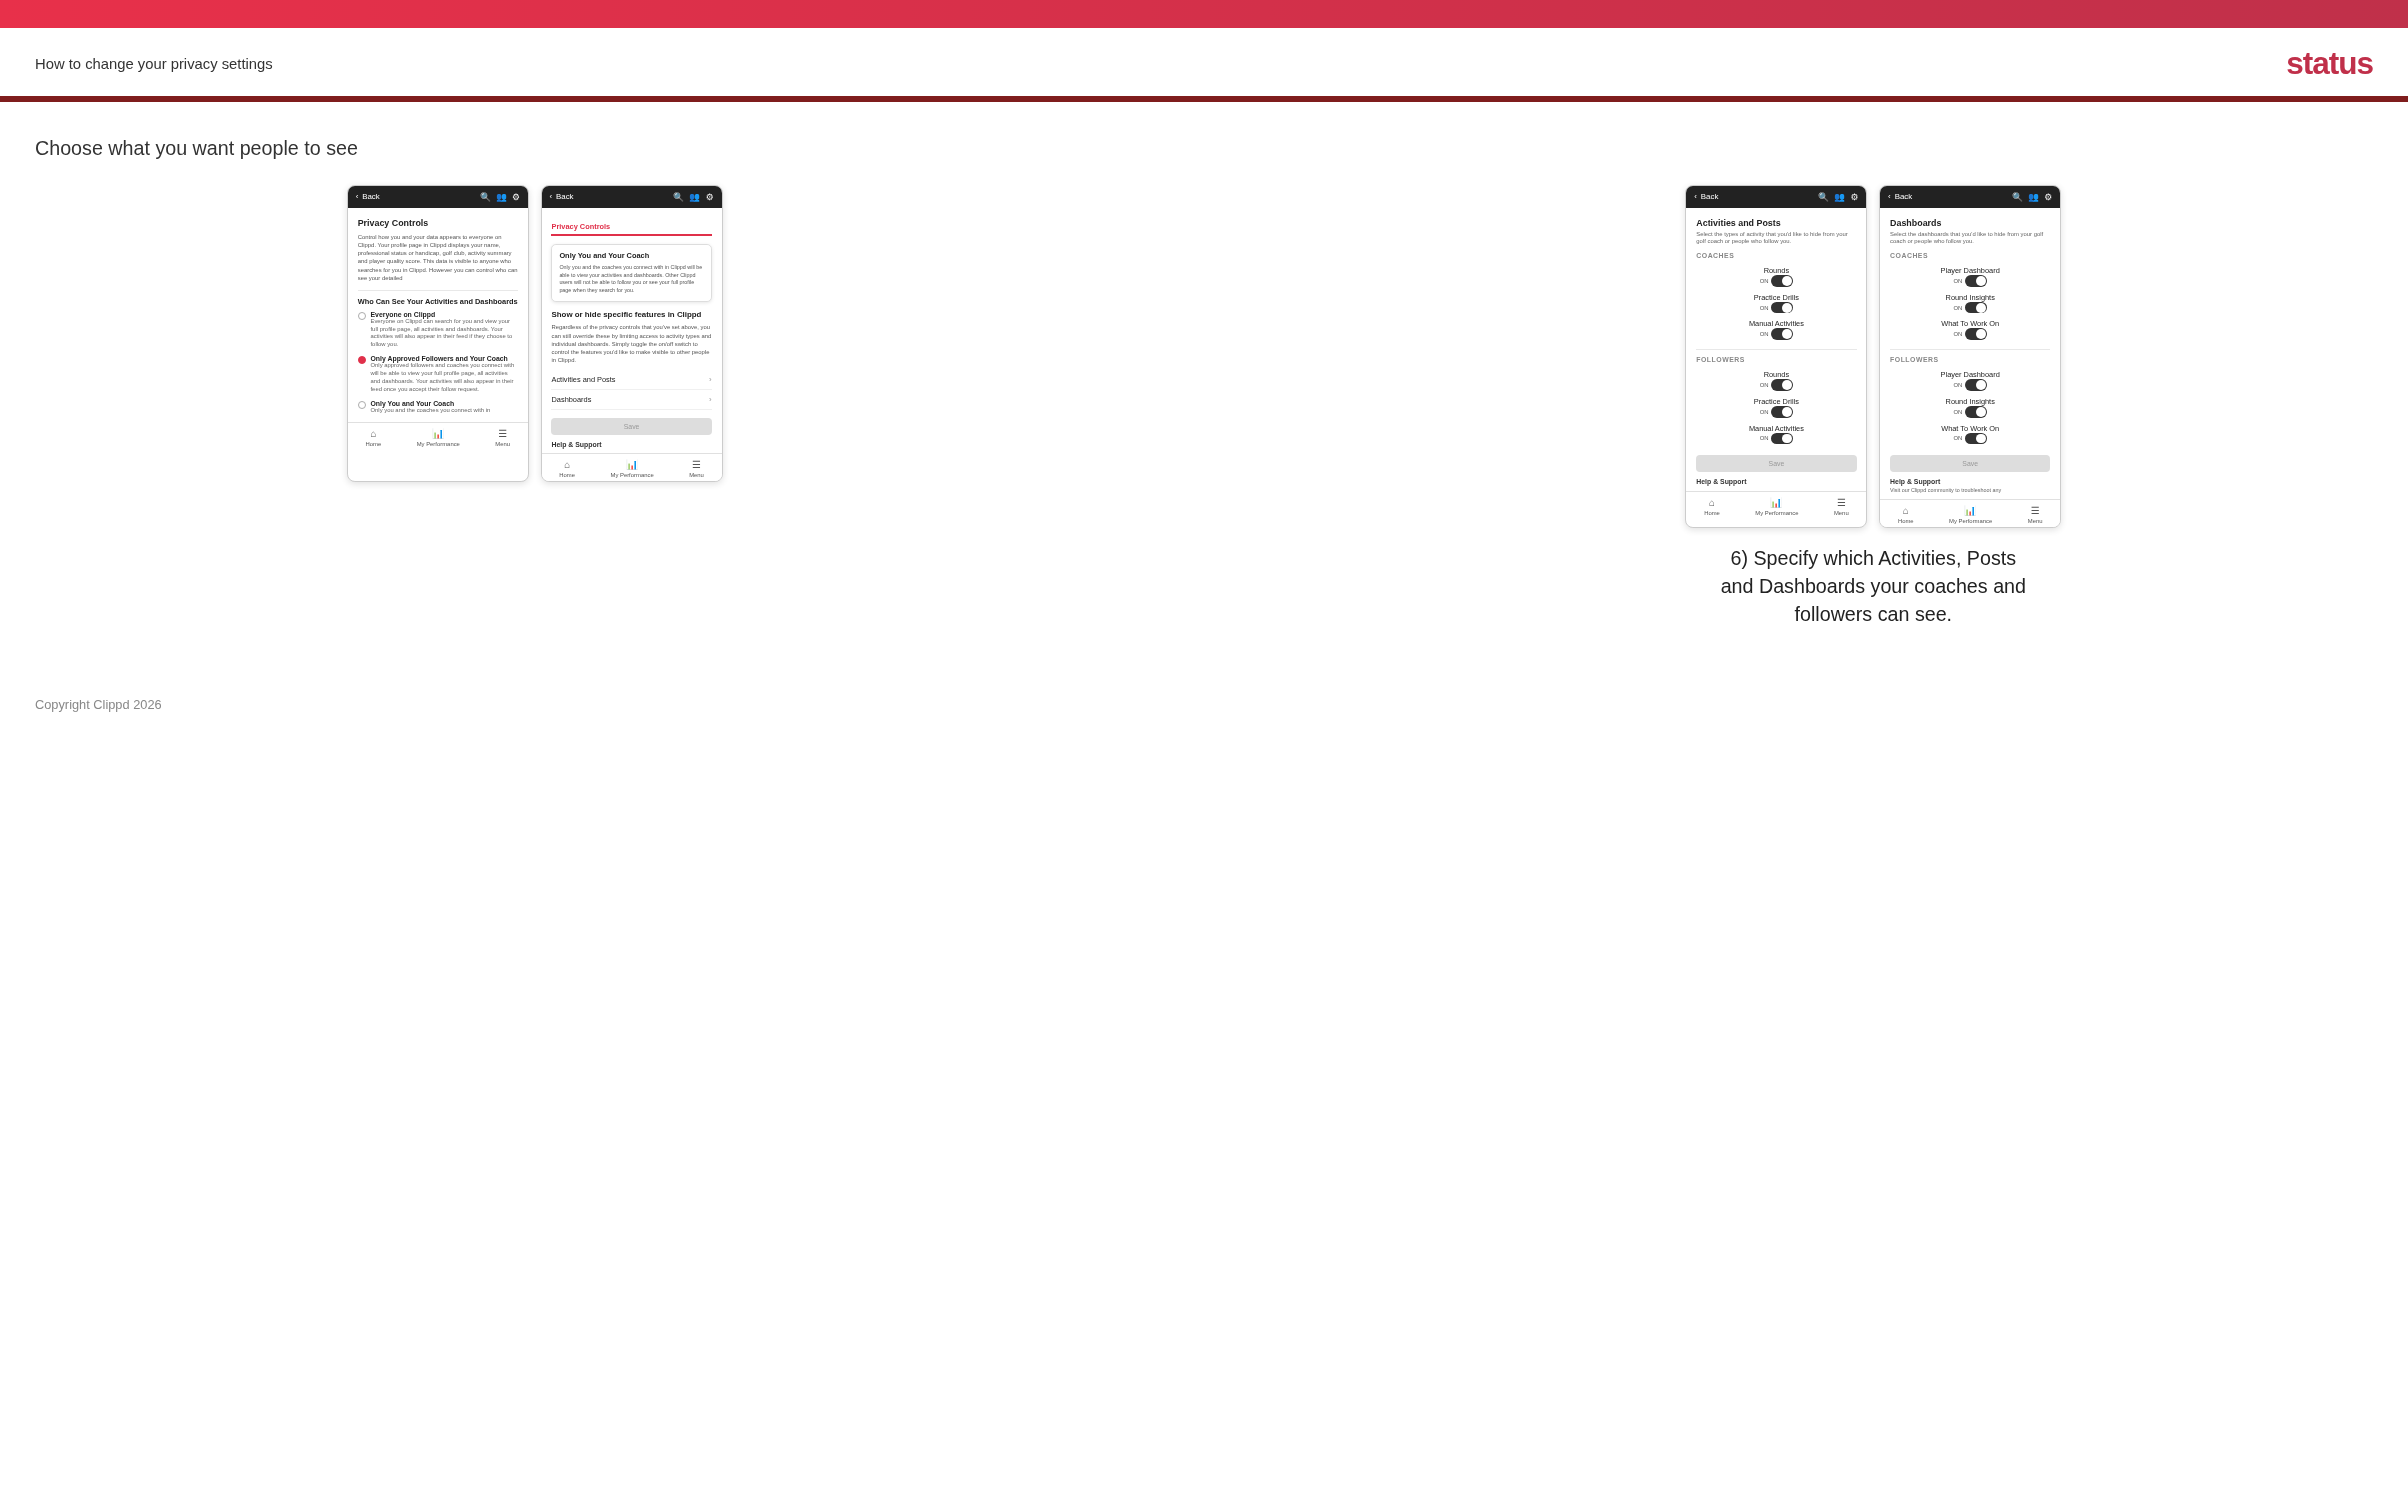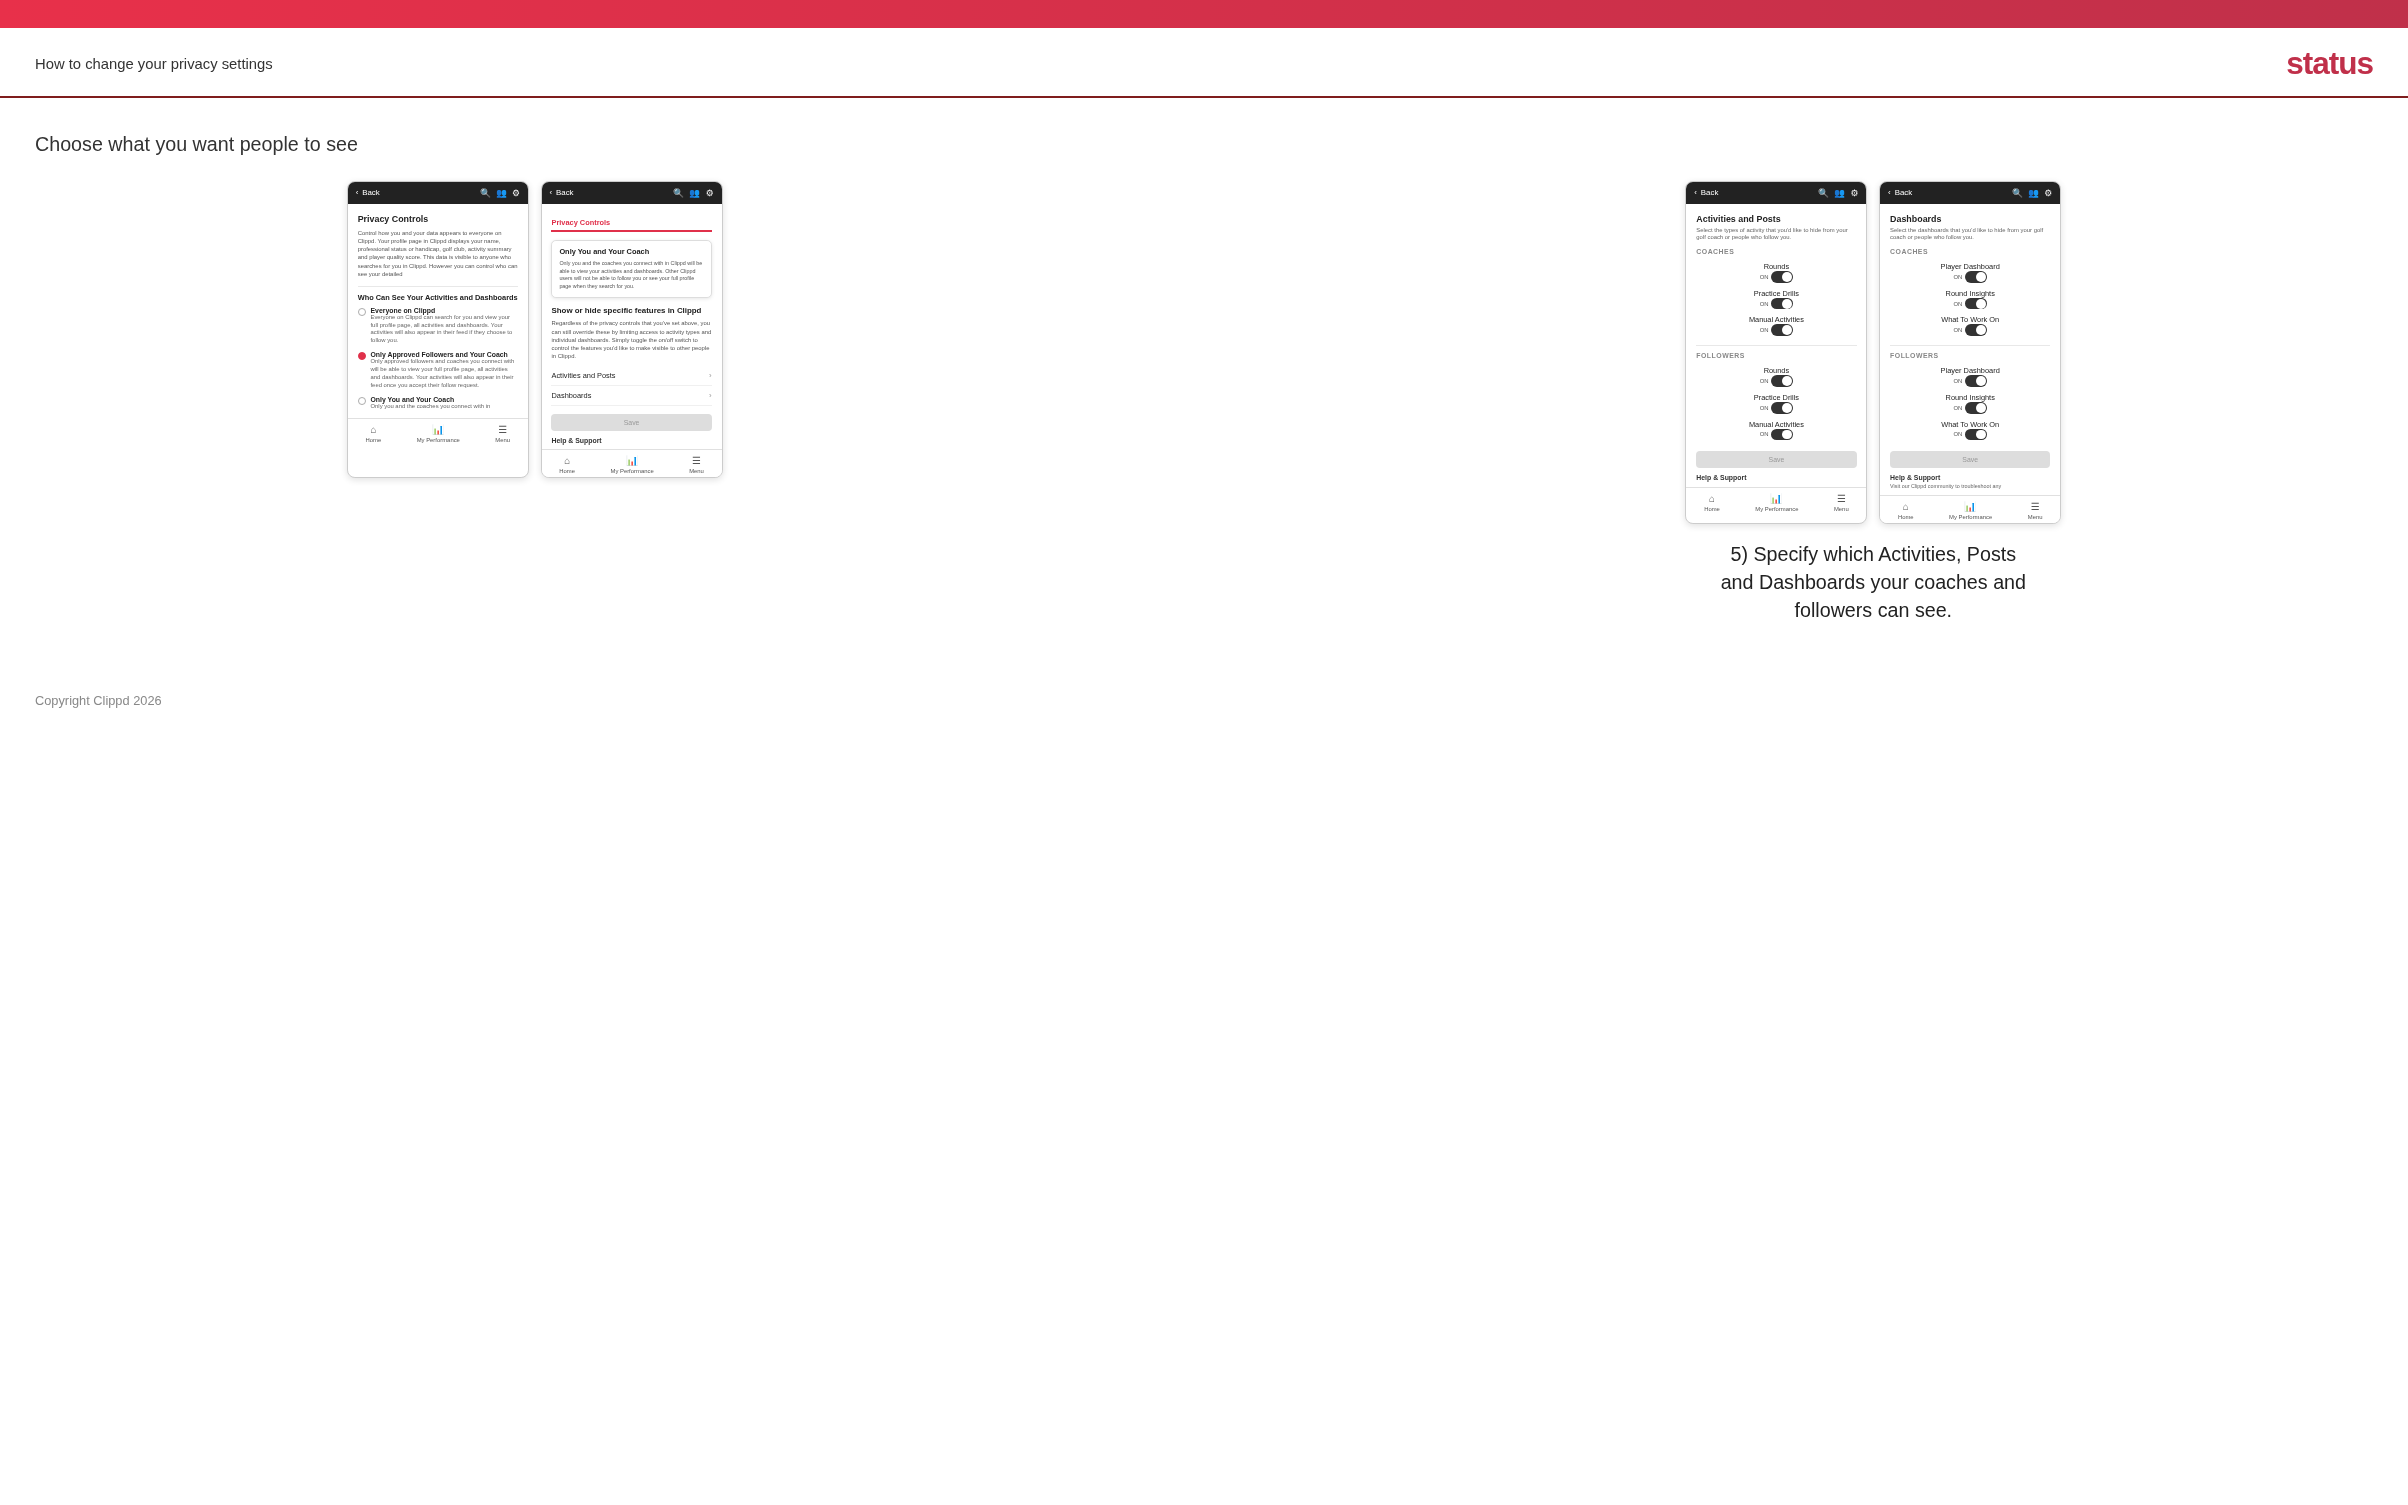--- a/index.html
+++ b/index.html
@@ -6,21 +6,21 @@
     body { font-family: -apple-system, BlinkMacSystemFont, 'Segoe UI', Helvetica, Arial, sans-serif; background: #fff; color: #222; }
 
     
     .top-bar {
       background: linear-gradient(to right, #e8304a, #c0304a);
       height: 27.6px;
     }
     .header {
       display: flex; align-items: center; justify-content: space-between;
       padding: 17.7px 35px 13.8px 35px;
-      border-bottom: 2px solid #7f1d1d;
+      border-bottom: 6px solid #7f1d1d;
       gap: 14px;
     }
     .header-title { font-size: 14.8px; color: #333; }
     .clippd-logo { font-size: 31.5px; font-weight: 800; color: #c0304a; letter-spacing: -1px; }
 
     
     .main { padding: 35px 35px 19.7px 35px; }
     .page-title { font-size: 27.6px; font-weight: 800; color: #111; margin-bottom: 5.9px; }
     .page-subtitle { font-size: 19.7px; color: #333; margin-bottom: 25px; }
 
@@ -374,21 +374,21 @@
               <span class="phone-footer-icon">📊</span>
               <span>My Performance</span>
             </div>
             <div class="phone-footer-item">
               <span class="phone-footer-icon">☰</span>
               <span>Menu</span>
             </div>
           </div>
         </div>
       </div>
-      <div class="mockup-caption">5) Specify which Activities, Posts and Dashboards your  coaches and followers can see.</div>
+      <div class="mockup-caption">6) Specify which Activities, Posts and Dashboards your  coaches and followers can see.</div>
     </div>
 
   </div>
 </div>
 
 <div class="footer">
   <span>Copyright Clippd 2026</span>
 </div>
 
 

